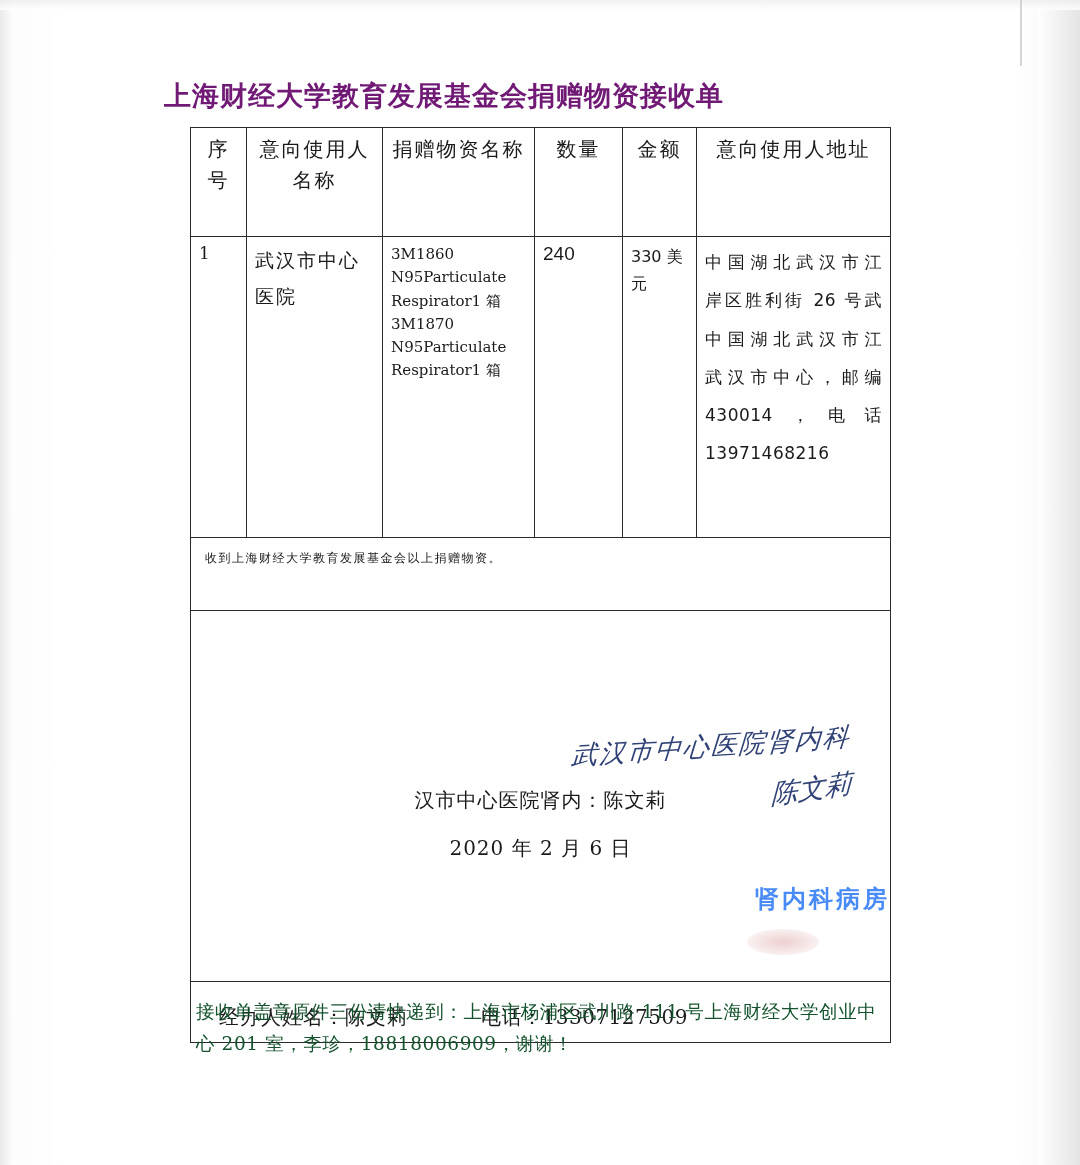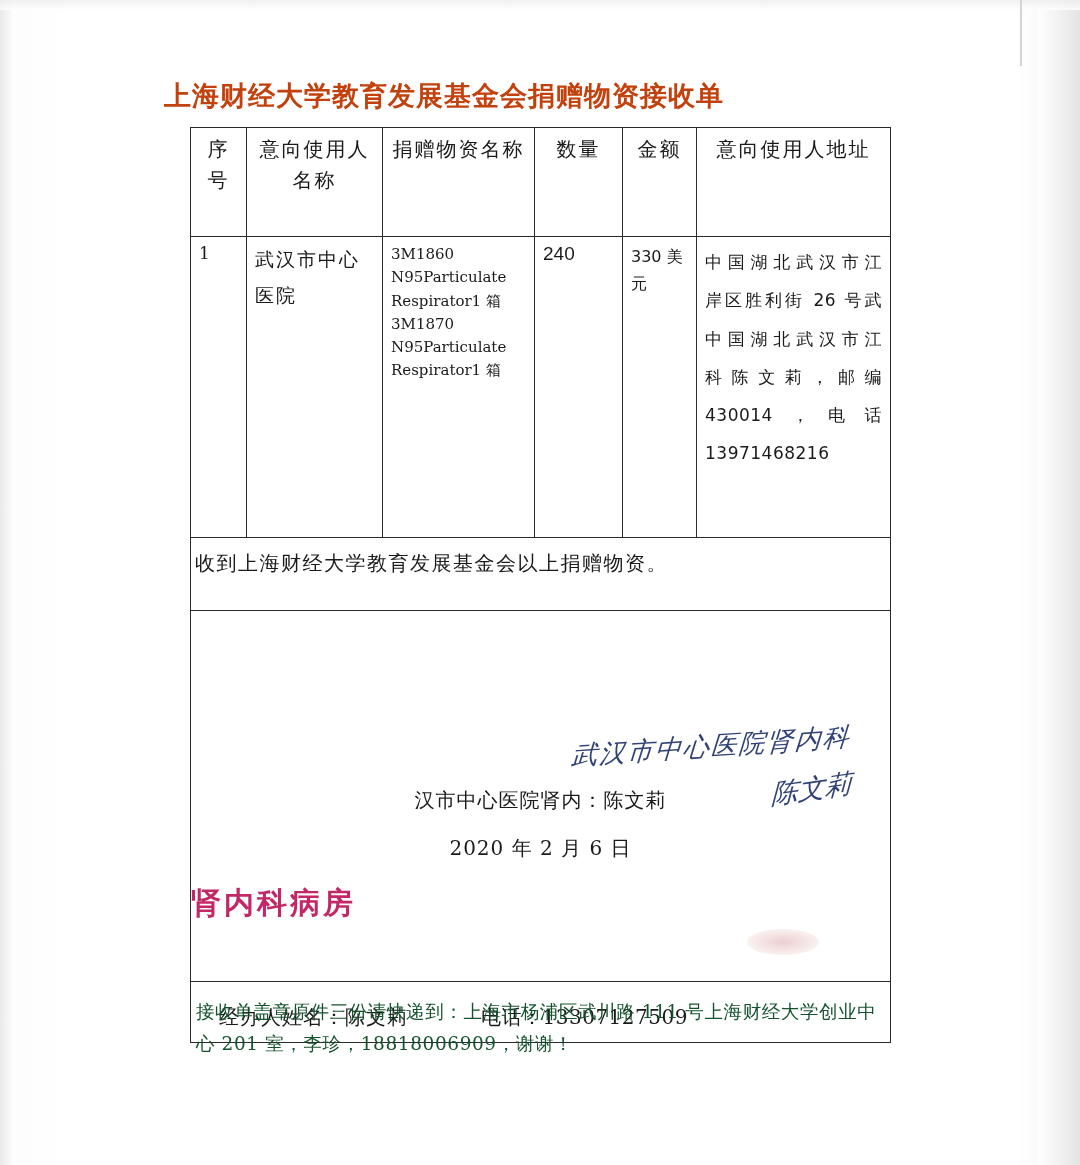--- a/index.html
+++ b/index.html
@@ -60,21 +60,21 @@
   }
   .doc-title {
     position: absolute;
     left: 0; top: 78px;
     width: 888px;
     text-align: center;
     font-size: 27px;
     font-weight: bold;
     letter-spacing: 1px;
     font-family: "DejaVu Serif", serif;
-    color: #c2410c;
+    color: #701a75;
   }
   
   .tbl {
     position: absolute;
     left: 190px;
     top: 127px;
     width: 700px;
     border-collapse: collapse;
     table-layout: fixed;
   }
@@ -101,21 +101,21 @@
 
   .body-row td { height: 288px; }
   .c-no {
     font-size: 17px;
     font-family: "DejaVu Serif", serif;
   }
   .c-name {
     font-size: 19px;
     line-height: 1.9;
     letter-spacing: 2px;
-    font-family: Liberation Mono, monospace;
+    font-family: Liberation Sans, sans-serif;
     padding-top: 18px;
     margin-left: 44px;
   }
   .c-item {
     font-size: 15px;
     line-height: 1.55;
     font-family: "DejaVu Serif", serif;
     padding-top: 10px;
   }
   .c-item .ln {
@@ -144,24 +144,24 @@
     text-align: justify;
     text-align-last: justify;
     padding-top: 8px;
     letter-spacing: .5px;
   }
   .c-addr .last { text-align-last: left; }
 
   
   .stmt-row td {
     height: 48px;
-    font-size: 20px;
+    font-size: 12px;
     letter-spacing: 1.5px;
     font-family: "DejaVu Serif", serif;
-    padding: 12px 4px;
+    padding: 12px 14px;
   }
   
   .sign-row td {
     height: 370px;
     position: relative;
     padding: 0;
   }
   .sign-inner {
     position: relative;
     width: 100%;
@@ -207,24 +207,24 @@
     font-style: italic;
     color: #20326b;
     transform: rotate(-8deg) skewX(-10deg);
     white-space: nowrap;
     opacity: .92;
   }
   .stamp {
     position: absolute;
     left: 0; right: 0;
     top: 272px;
-    text-align: left;
-    font-size: 30px;
+    text-align: right;
+    font-size: 24px;
     font-weight: bold;
-    color: #be185d;
+    color: #3b82f6;
     letter-spacing: 3px;
     font-family: "DejaVu Sans", sans-serif;
     opacity: .93;
   }
   .smudge {
     position: absolute;
     left: 556px;
     top: 318px;
     width: 72px; height: 26px;
     background: radial-gradient(ellipse at center, rgba(215,150,150,.45), rgba(255,255,255,0));
@@ -324,21 +324,21 @@
         </td>
         <td class="c-qty">240</td>
         <td class="c-amt">
           <div>330 美</div>
           <div>元</div>
         </td>
         <td class="c-addr">
           <div>中国湖北武汉市江</div>
           <div>岸区胜利街 26 号武</div>
           <div>中国湖北武汉市江</div>
-          <div>科陈文莉，邮编</div>
+          <div>武汉市中心，邮编</div>
           <div>430014，电话</div>
           <div class="last">13971468216</div>
         </td>
       </tr>
       <tr class="stmt-row">
         <td colspan="6">收到上海财经大学教育发展基金会以上捐赠物资。</td>
       </tr>
       <tr class="sign-row">
         <td colspan="6">
           <div class="sign-inner">

